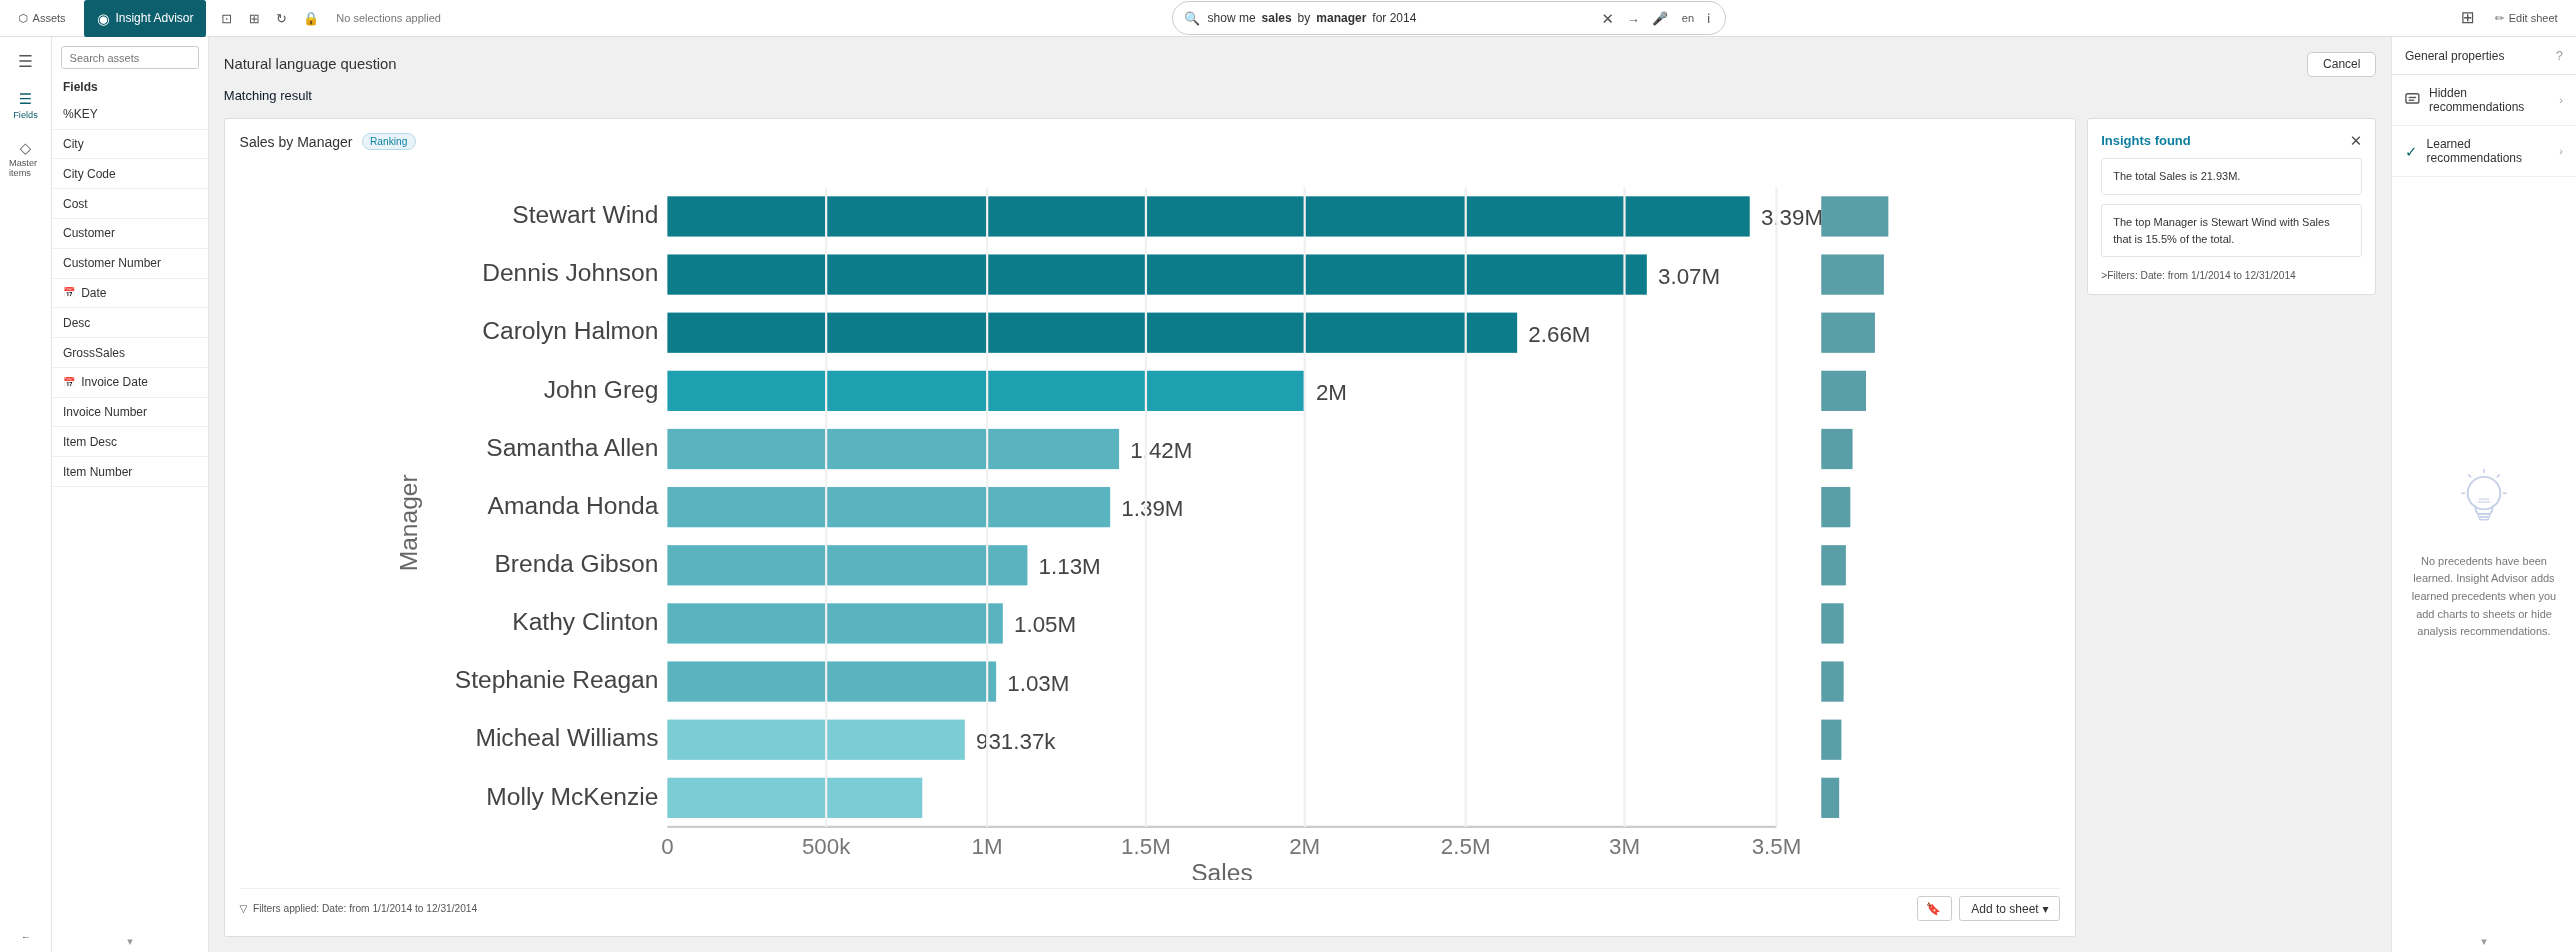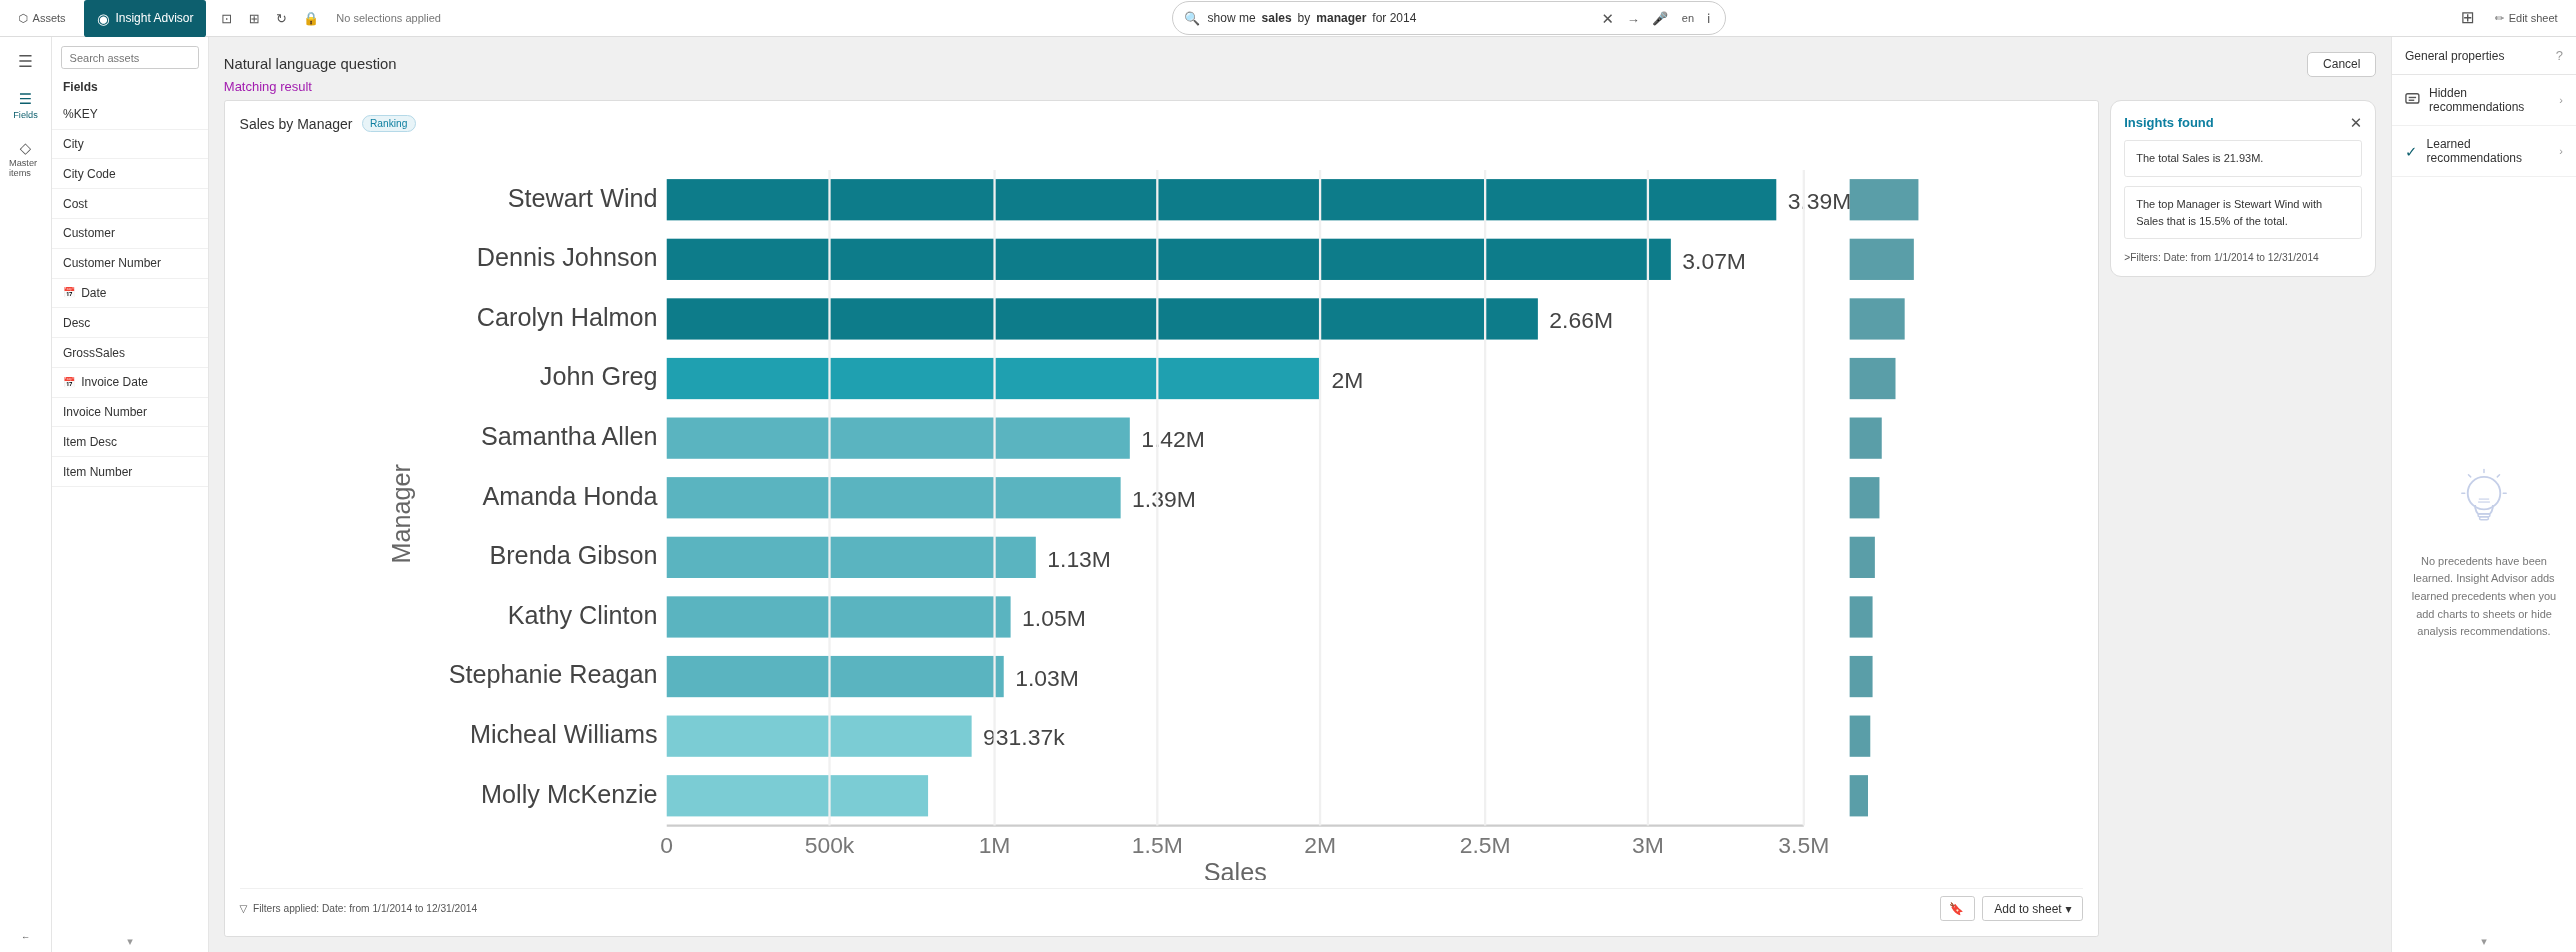--- a/index.html
+++ b/index.html
@@ -43,39 +43,39 @@
     
     .fields-panel { width: 157px; background: #fff; border-right: 0.9px solid #e5e5e5; display: flex; flex-direction: column; }
     .fields-search { padding: 9.2px 9.2px 5.5px; }
     .fields-search input { width: 100%; border: 0.9px solid #ccc; border-radius: 2.8px; padding: 4.6px 7.4px; font-size: 11px; outline: none; }
     .fields-title { padding: 5.5px 11px; font-weight: 600; font-size: 12px; color: #333; }
     .fields-list { flex: 1; overflow-y: auto; }
     .field-item { padding: 7.4px 11px; font-size: 12px; color: #333; cursor: pointer; border-bottom: 0.9px solid #f0f0f0; display: flex; align-items: center; gap: 5.5px; }
     .field-item .cal-icon { font-size: 10.2px; color: #666; }
 
     
-    .main-content { flex: 1; display: flex; flex-direction: column; padding: 14.8px; gap: 2px; overflow: hidden; }
+    .main-content { flex: 1; display: flex; flex-direction: column; padding: 14.8px; gap: 11px; overflow: hidden; }
     .nlq-header { display: flex; align-items: center; justify-content: space-between; }
     .nlq-title { font-size: 14.8px; font-weight: 400; color: #333; }
     .cancel-btn { background: #fff; border: 0.9px solid #ccc; border-radius: 5px; padding: 4.6px 14.8px; font-size: 12px; cursor: pointer; color: #333; }
-    .matching-result { font-size: 13px; color: #a21caf; font-weight: 500; margin-bottom: 3.7px; }
+    .matching-result { font-size: 13px; color: #0f172a; font-weight: 500; margin-bottom: 3.7px; }
 
     
     .chart-container { background: #fff; border: 0.9px solid #ddd; border-radius: 2.8px; padding: 14.8px; flex: 1; display: flex; flex-direction: column; min-height: 0; }
     .chart-header { display: flex; align-items: center; gap: 9.2px; margin-bottom: 14.8px; }
     .chart-title { font-size: 14px; font-weight: 500; color: #333; }
     .ranking-badge { background: #e8f4f8; color: #0d7fa0; font-size: 10.2px; padding: 1.8px 7.4px; border-radius: 9.2px; border: 0.9px solid #b5d9e8; }
     .chart-footer { display: flex; align-items: center; justify-content: space-between; padding-top: 7.4px; border-top: 0.9px solid #f0f0f0; margin-top: 3.7px; }
     .filters-info { display: flex; align-items: center; gap: 5.5px; font-size: 10.2px; color: #555; }
     .chart-actions { display: flex; align-items: center; gap: 7.4px; }
     .bookmark-btn { background: #fff; border: 0.9px solid #ccc; border-radius: 2.8px; padding: 4.6px 9.2px; font-size: 12px; cursor: pointer; color: #555; }
     .add-sheet-btn { background: #fff; border: 0.9px solid #ccc; border-radius: 2.8px; padding: 4.6px 11px; font-size: 12px; cursor: pointer; color: #333; display: flex; align-items: center; gap: 3.7px; }
 
     
-    .insights-panel { width: 266px; background: #fff; border: 0.9px solid #ddd; border-radius: 11px; padding: 13px; display: flex; flex-direction: column; gap: 9.2px; position: relative; align-self: flex-start; justify-content: center; }
+    .insights-panel { width: 289px; background: #fff; border: 0.9px solid #ddd; border-radius: 3px; padding: 13px; display: flex; flex-direction: column; gap: 9.2px; position: relative; align-self: flex-start; justify-content: center; }
     .insights-header { display: flex; align-items: center; justify-content: space-between; }
     .insights-title { font-size: 13px; font-weight: 600; color: #0d7fa0; }
     .insights-close { cursor: pointer; color: #555; font-size: 14.8px; }
     .insight-card { background: #fff; border: 0.9px solid #e5e5e5; border-radius: 2.8px; padding: 9.2px 11px; font-size: 11px; color: #333; line-height: 1.5; }
     .insight-filter { font-size: 10.2px; color: #555; margin-top: 3.7px; }
 
     
     .right-panel { width: 185px; background: #fff; border-left: 0.9px solid #e5e5e5; display: flex; flex-direction: column; }
     .right-panel-header { padding: 11px 13px; font-size: 12px; font-weight: 500; color: #333; display: flex; align-items: center; justify-content: space-between; border-bottom: 0.9px solid #e5e5e5; }
     .right-panel-item { padding: 11px 13px; display: flex; align-items: center; gap: 9.2px; font-size: 12px; color: #333; cursor: pointer; border-bottom: 0.9px solid #f0f0f0; }

